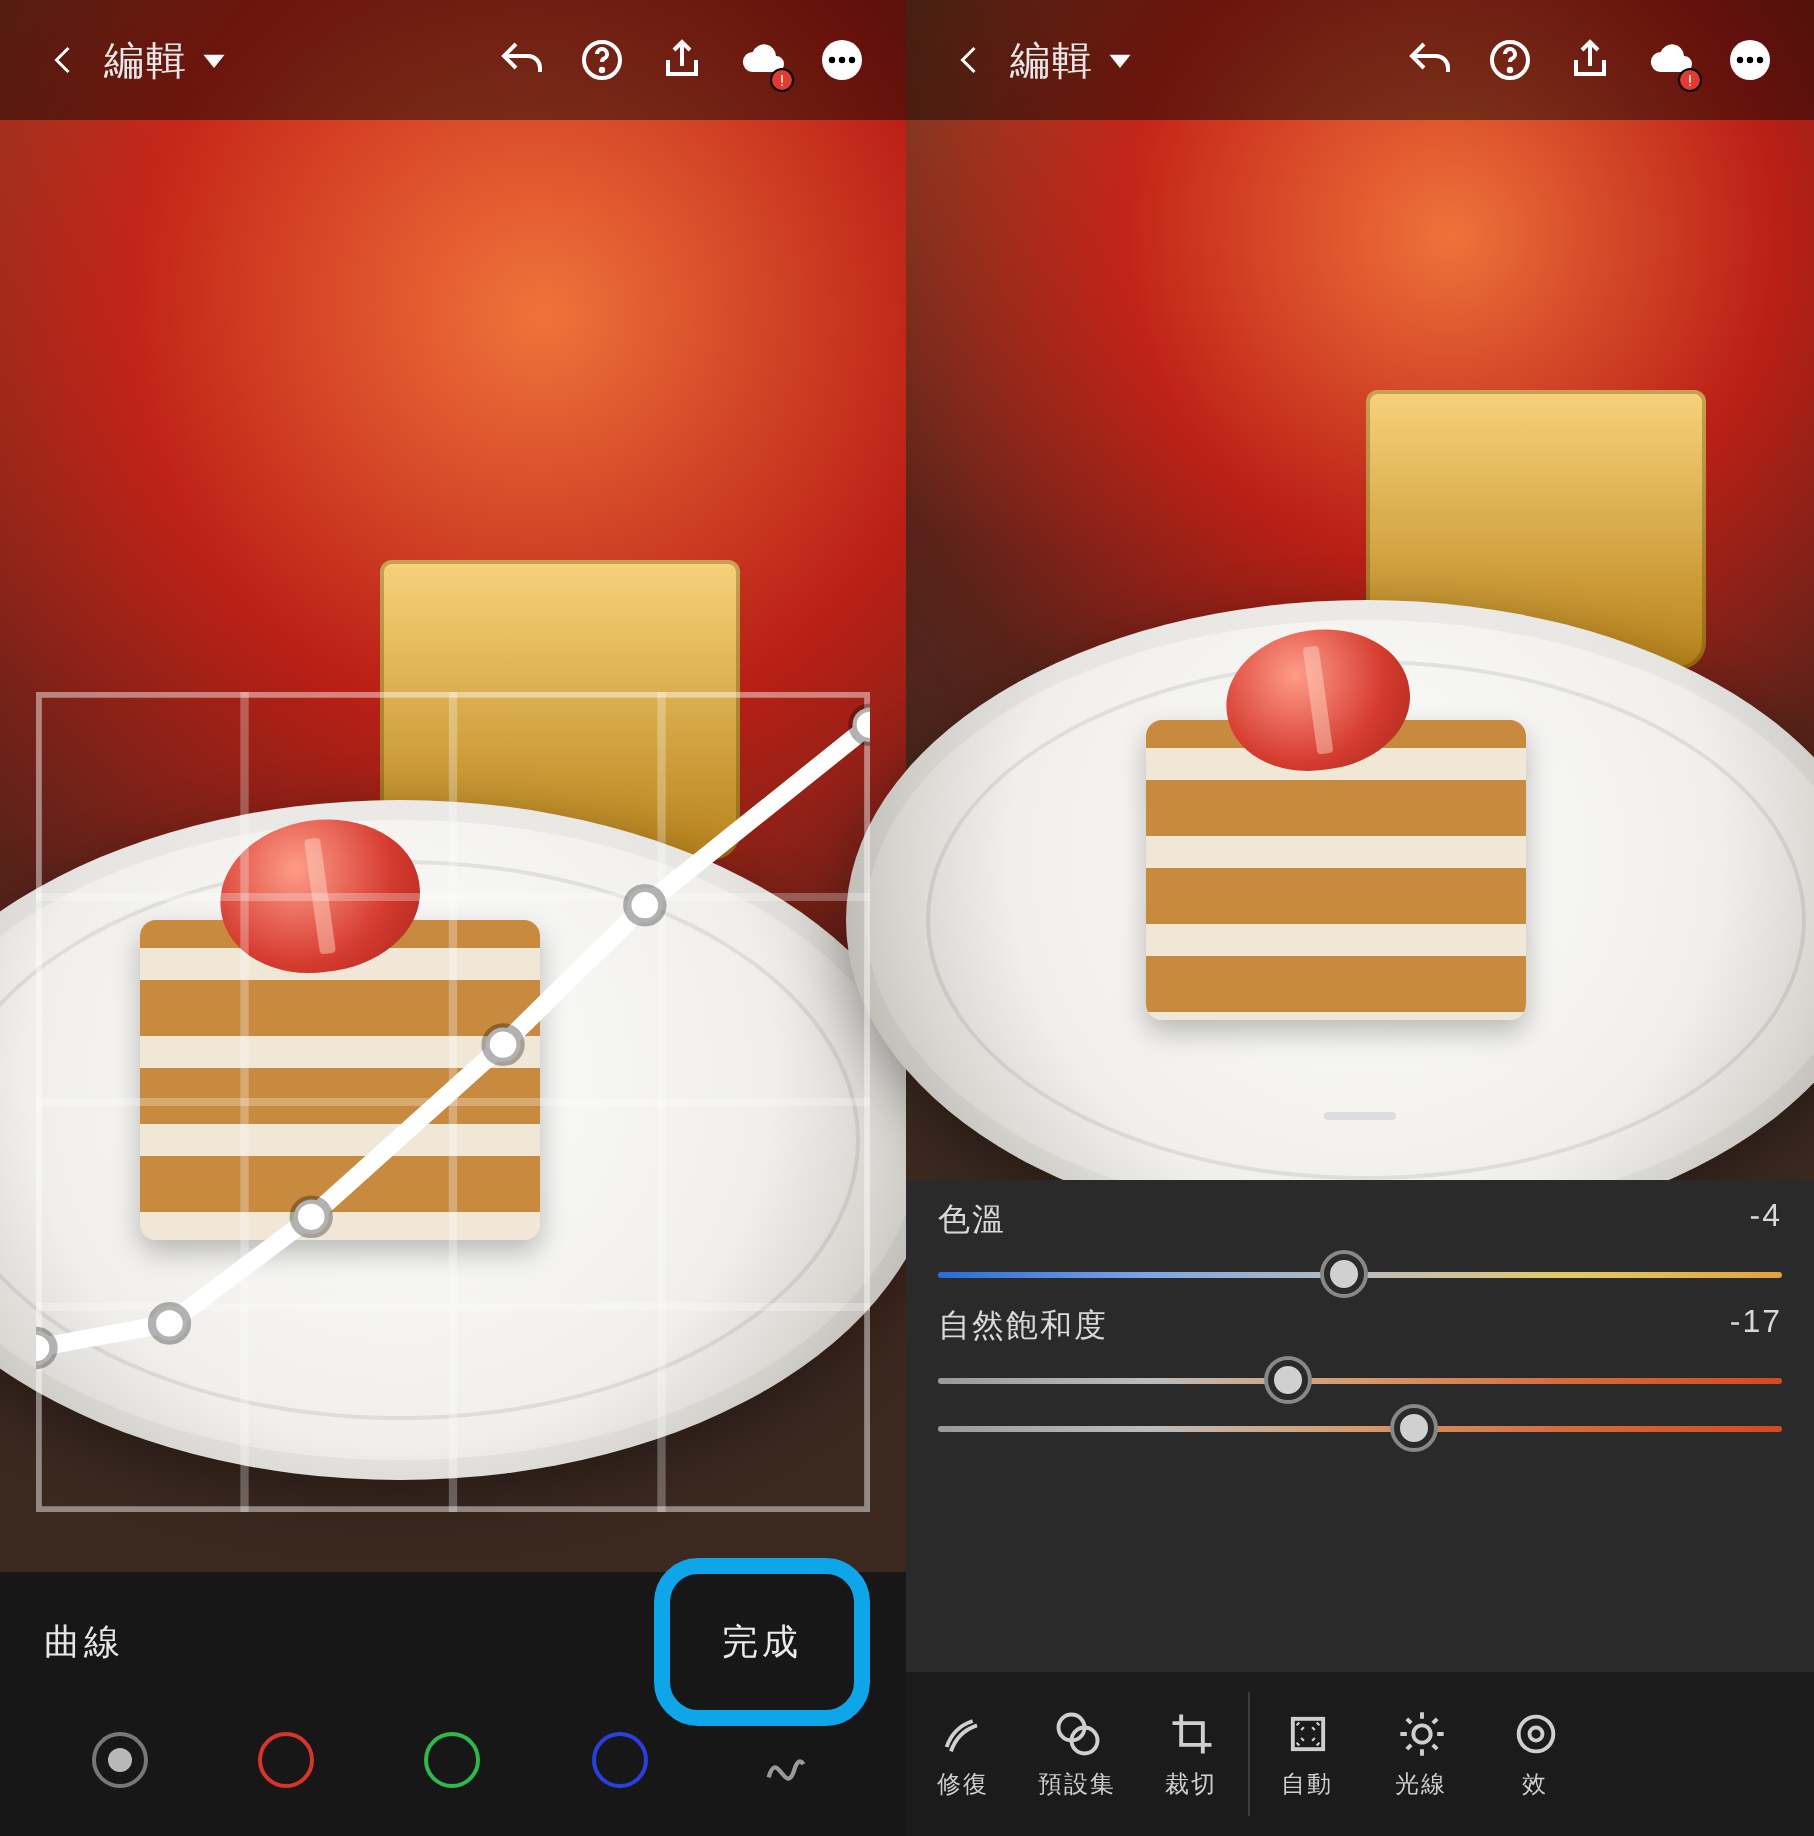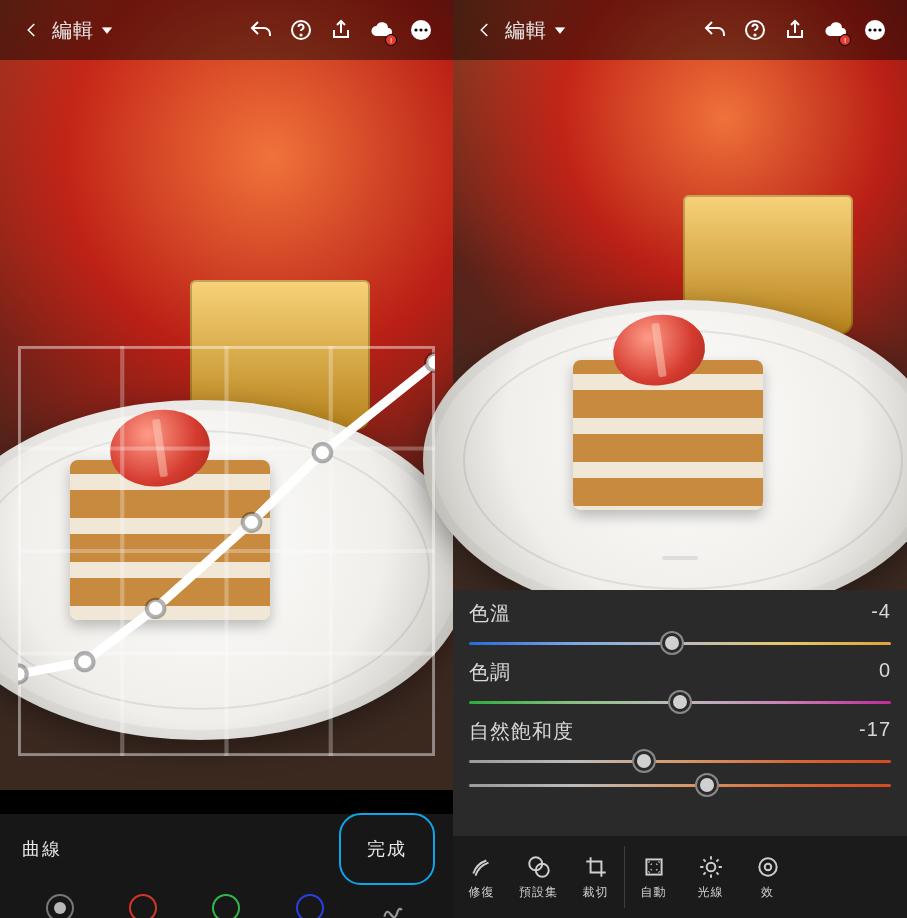--- a/index.html
+++ b/index.html
@@ -91,28 +91,28 @@
     position:absolute; left:18px; right:18px; top:346px; height:410px; z-index:15;
   }
   .curve-wrap svg { width:100%; height:100%; }
   .curve-wrap .grid line { stroke: rgba(255,255,255,.28); stroke-width:1; }
   .curve-wrap .frame { stroke: rgba(255,255,255,.45); stroke-width:1.4; fill:none; }
   .curve-wrap .curve { stroke:#fff; stroke-width:2.2; fill:none; }
   .curve-wrap .cp { fill:#fff; stroke:rgba(0,0,0,.3); stroke-width:1; }
 
   
   .left .bottom {
-    position:absolute; left:0; right:0; bottom:0; height:104px;
+    position:absolute; left:0; right:0; bottom:0; height:132px;
     background:#171717; z-index:20; padding-top:10px;
   }
   .curve-head { display:flex; align-items:center; justify-content:space-between;
     padding:0 18px 0 22px; height:50px; }
   .curve-head .label { font-size:18px; color:#e6e6e6; letter-spacing:2px; }
   .done-btn {
-    padding:22px 26px; border:2px solid #0ea5e9; color:#eaeaea; font-size:18px;
+    padding:22px 26px; border:8px solid #0ea5e9; color:#eaeaea; font-size:18px;
     border-radius:22px; background:transparent; letter-spacing:2px;
   }
   .dots { display:flex; justify-content:space-around; align-items:center;
     padding:6px 18px 0; height:62px; }
   .dot-outer {
     width:28px; height:28px; border-radius:50%; border:2.5px solid #777;
     display:flex; align-items:center; justify-content:center;
   }
   .dot-outer .inner{ width:12px; height:12px; border-radius:50%; background:#b8b8b8; }
   .dot-outer.red   { border-color:#d7342a; }
@@ -122,21 +122,21 @@
   .swirl svg { width:26px; height:26px; stroke:#9a9a9a; fill:none; stroke-width:2; }
 
   
   .right .sliders {
     position:absolute; left:0; right:0; top:590px; bottom:82px;
     background:#2a2a2a; padding:10px 16px 6px; z-index:20;
   }
   .drag-handle { width:36px; height:4px; background:#ddd; border-radius:3px;
     margin: -22px auto 10px; position:relative; z-index:21;}
   .srow { margin-bottom:8px; }
-  .srow .sh { display:flex; justify-content:space-between; font-size:20px;
+  .srow .sh { display:flex; justify-content:space-between; font-size:16px;
     color:#d8d8d8; margin-bottom:8px; letter-spacing:1px;}
   .srow .sh .val{ color:#d8d8d8; }
   .track { position:relative; height:16px; }
   .track .bar { position:absolute; left:0; right:0; top:7px; height:3px; border-radius:2px; }
   .track .thumb {
     position:absolute; top:-2px; width:20px; height:20px; border-radius:50%;
     background:#d0d0d0; border:3px solid #2a2a2a; box-shadow:0 0 0 2px #888;
     transform:translateX(-50%);
   }
   .g-temp  { background: linear-gradient(90deg,#2a6bd9,#7aa7e6,#bcbcbc,#e4c968,#e2a23a); }
@@ -342,30 +342,20 @@
           <span>色溫</span>
           <span class="val">-4</span>
         </div>
         <div class="track">
           <div class="bar g-temp"></div>
           <div class="thumb" style="left:48%"></div>
         </div>
       </div>
       <div class="srow">
         <div class="sh">
-          <span>色調</span>
-          <span class="val">0</span>
-        </div>
-        <div class="track">
-          <div class="bar g-tint"></div>
-          <div class="thumb" style="left:50%"></div>
-        </div>
-      </div>
-      <div class="srow">
-        <div class="sh">
           <span>自然飽和度</span>
           <span class="val">-17</span>
         </div>
         <div class="track">
           <div class="bar g-vib"></div>
           <div class="thumb" style="left:41.5%"></div>
         </div>
       </div>
       <div class="srow">
         <div class="track">

